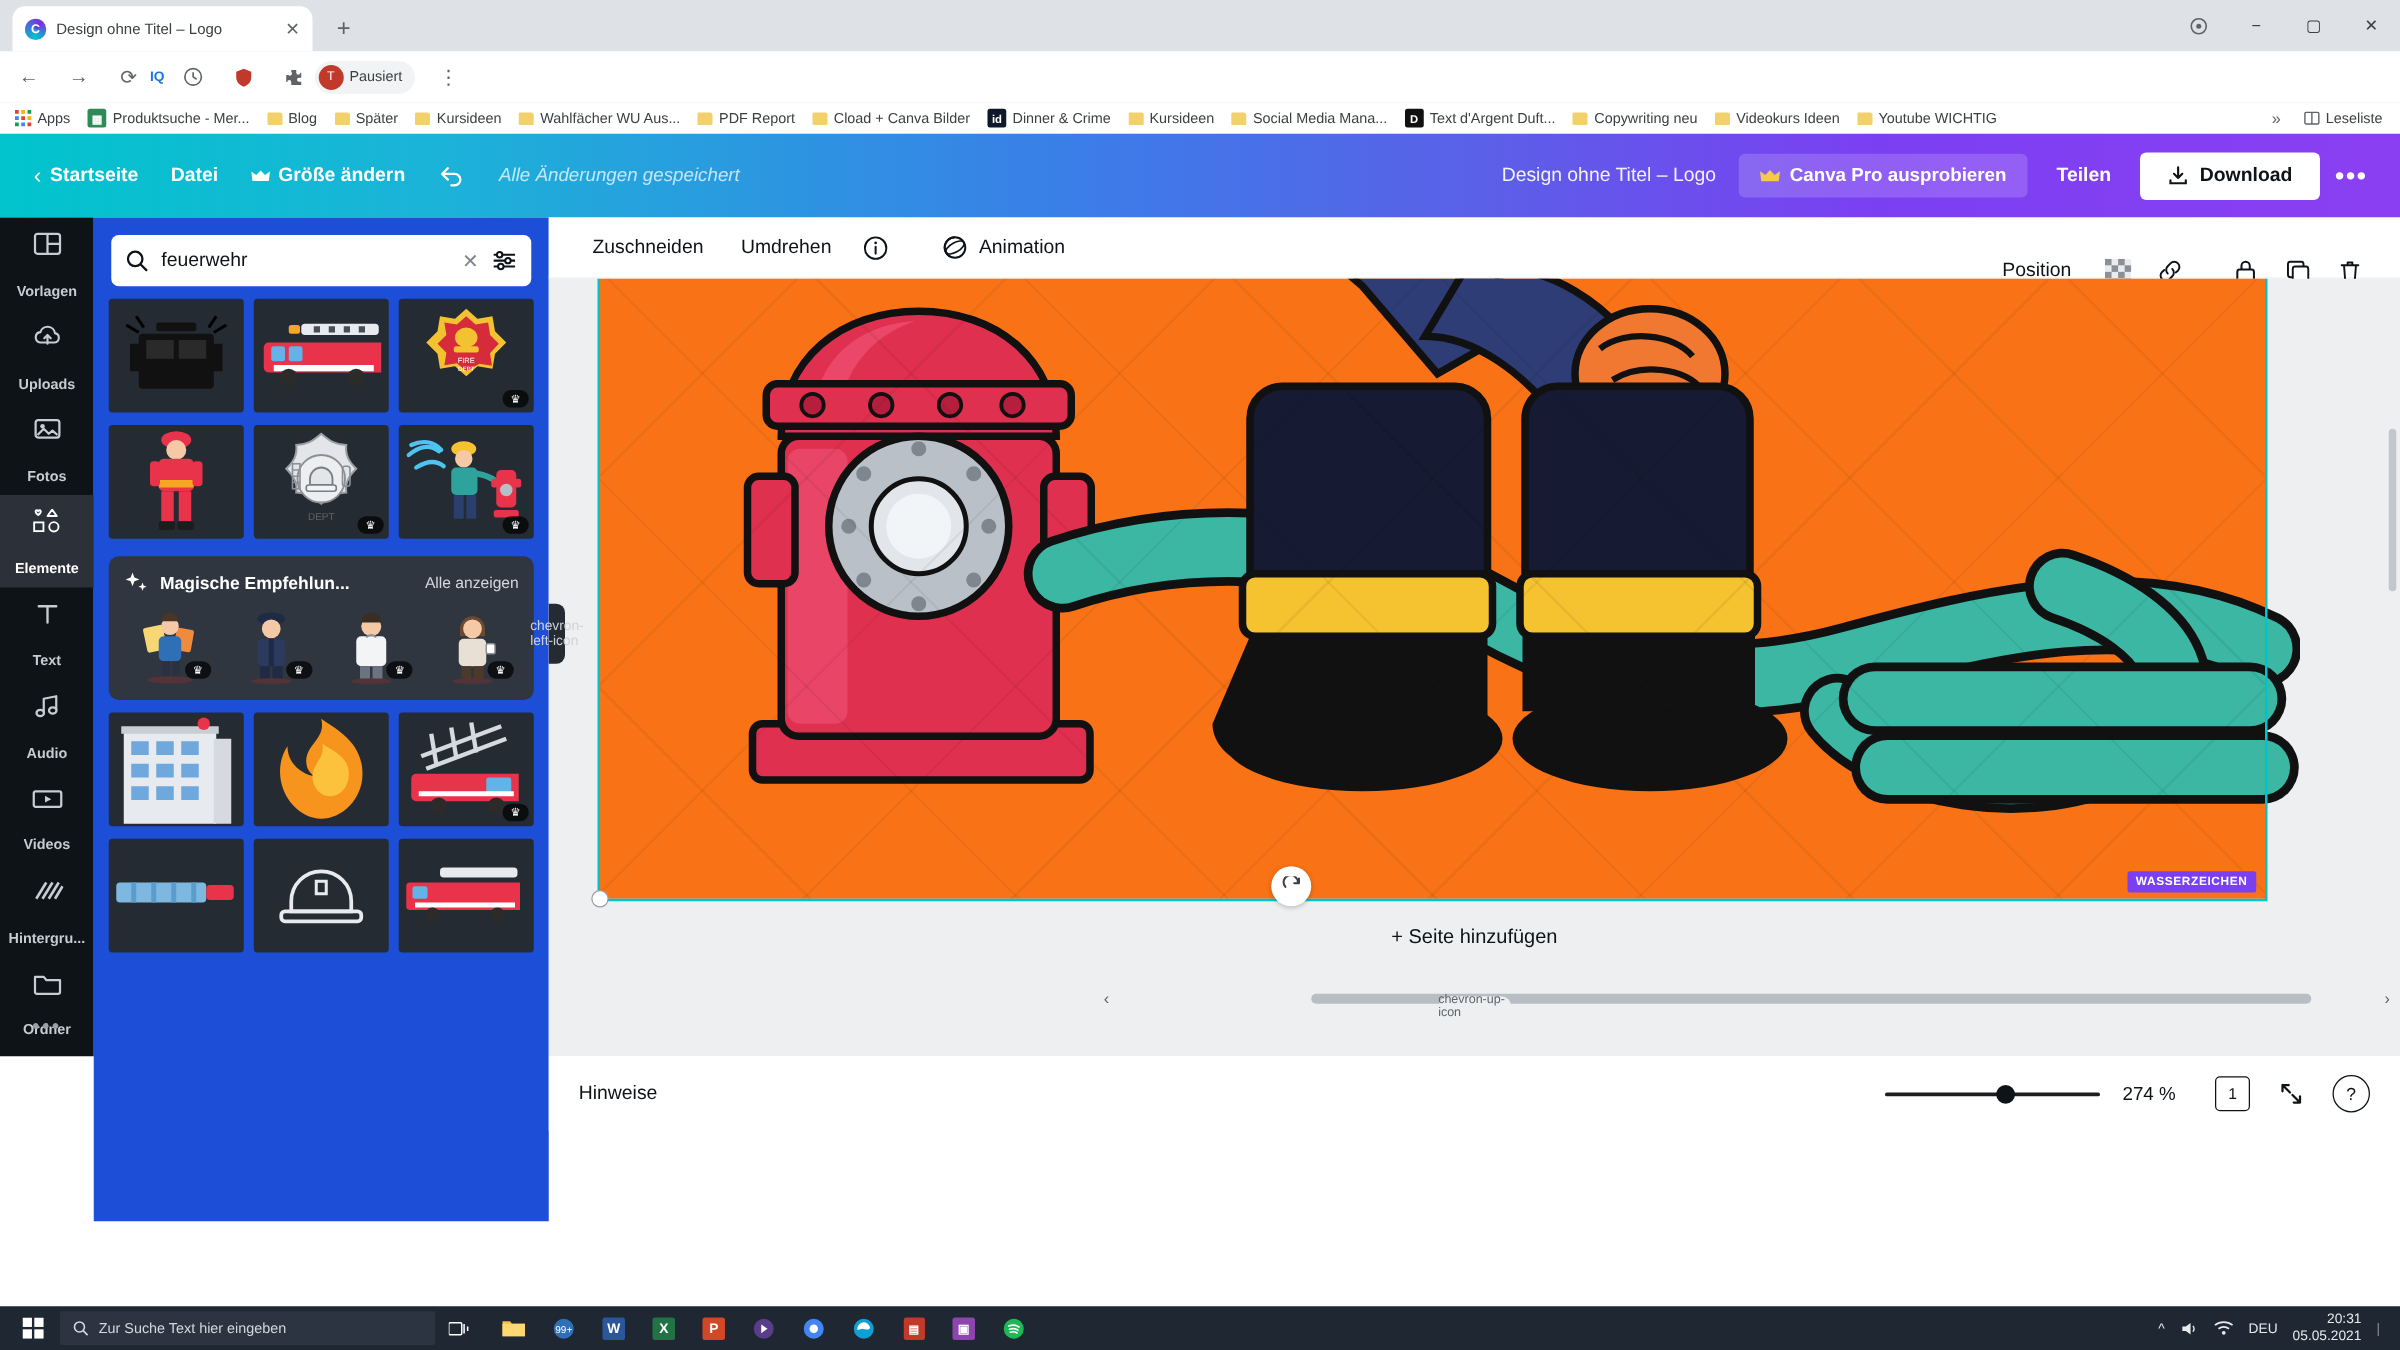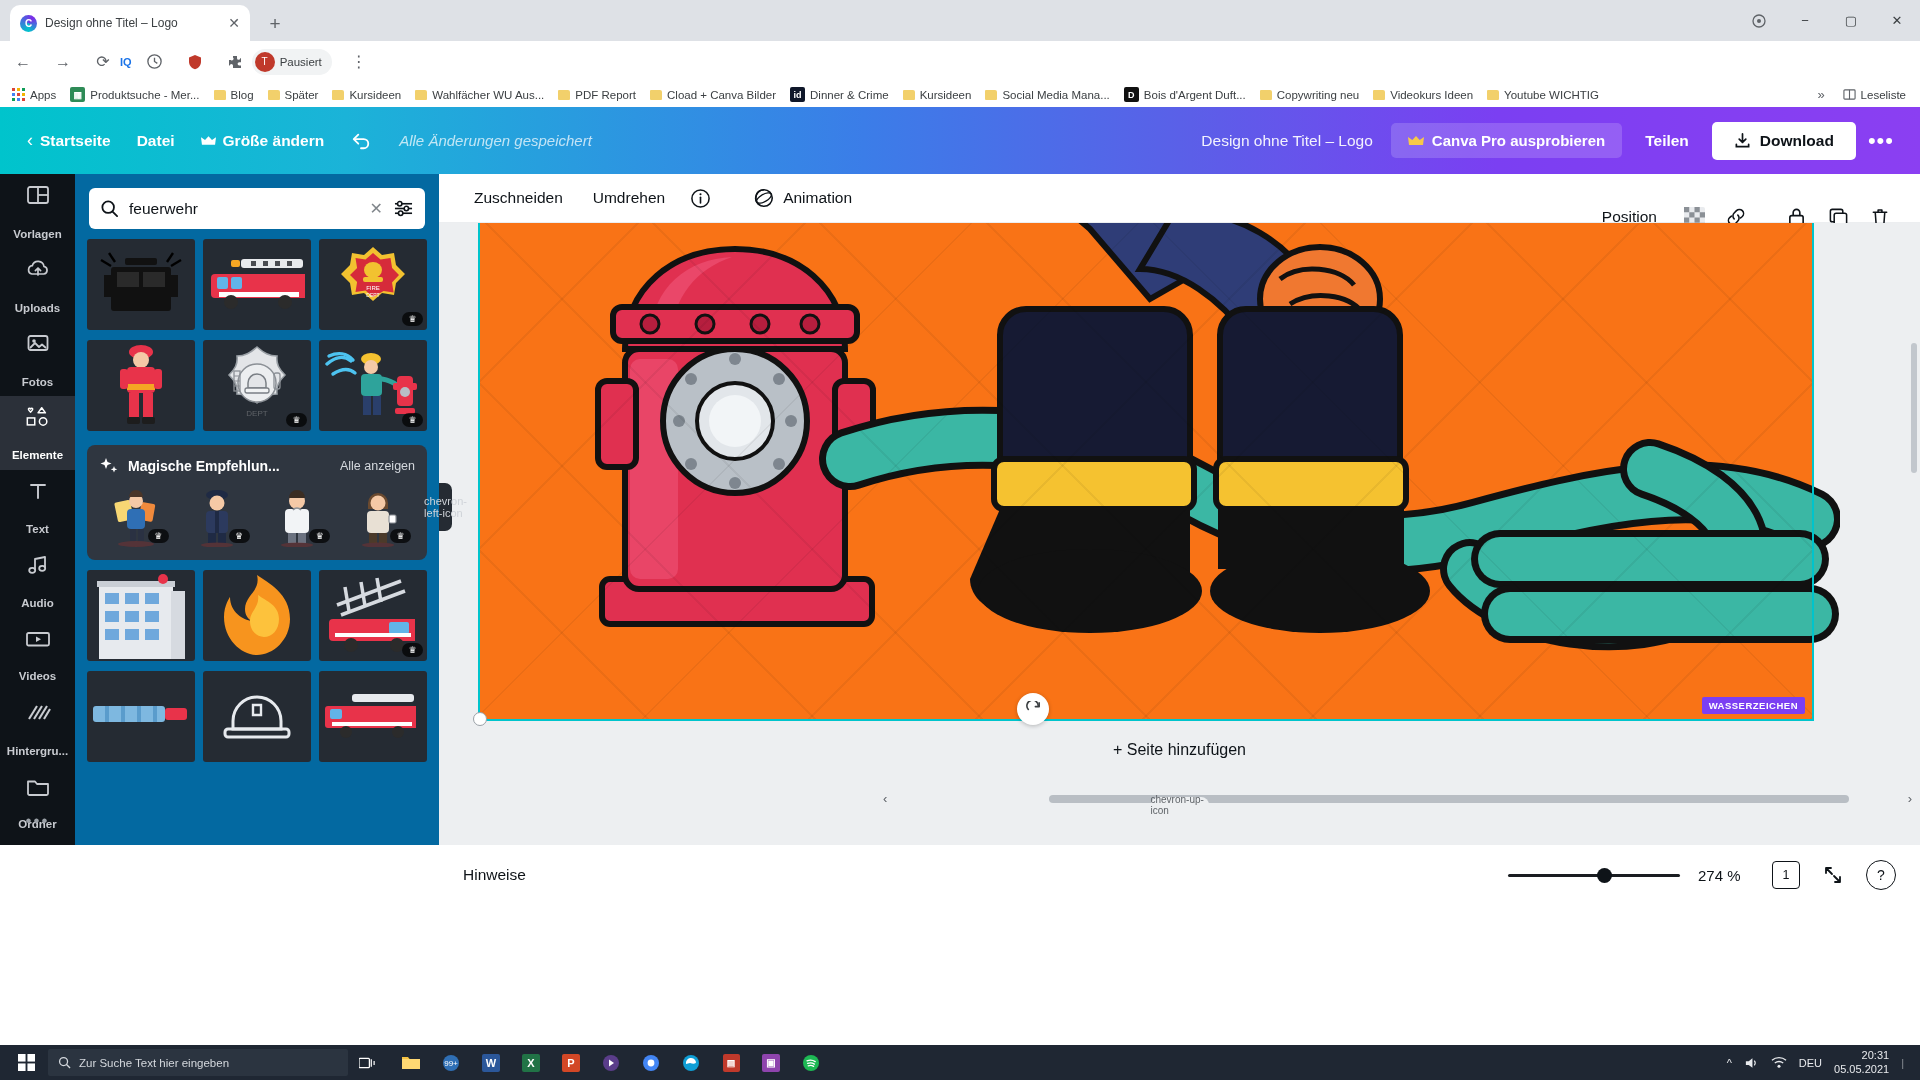--- a/index.html
+++ b/index.html
@@ -82,21 +82,21 @@
   
   .rail { position:absolute; left:0; top:174px; width:75px; height:671px; background:#0e1318; }
   .rail-item { height:74px; display:flex; flex-direction:column; align-items:center; justify-content:center;
     gap:20px; color:#c8cbd0; cursor:pointer; }
   .rail-item.active { background:#2b3039; color:#fff; }
   .rail-label { font-size:11.5px; font-weight:600; line-height:1.1; text-align:center; max-width:72px;
     overflow:hidden; text-overflow:ellipsis; white-space:nowrap; }
   .rail-dots { position:absolute; bottom:14px; width:75px; text-align:center; color:#9aa0a6; font-size:17px; letter-spacing:2px; cursor:pointer;}
 
   
-  .panel { position:absolute; left:75px; top:174px; width:364px; height:671px; background:#0369a1; overflow:hidden; }
+  .panel { position:absolute; left:75px; top:174px; width:364px; height:803px; background:#1d4ed8; overflow:hidden; }
   .searchbox { margin:14px 14px 0; height:41px; background:#fff; border-radius:6px; display:flex; align-items:center;
     padding:0 11px; gap:10px; }
   .search-q { flex:1; font-size:15.5px; color:#0e1318; }
   .promo { margin:16px 10px 0; display:flex; gap:14px; align-items:flex-start; padding:4px; cursor:pointer; }
   .promo-icon { width:57px; height:57px; background:#2d9cdb; border-radius:8px; display:flex; align-items:center;
     justify-content:center; flex:0 0 auto; }
   .promo-title { font-size:15px; font-weight:700; color:#fff; margin-bottom:4px; }
   .promo-sub { font-size:12.5px; color:#b5bac1; line-height:1.35; }
   .thumb-grid { display:grid; grid-template-columns:repeat(3,1fr); gap:8px; padding:10px 12px 0; }
   .thumb { height:91px; border-radius:3px; position:relative; overflow:hidden; display:flex;
@@ -283,21 +283,21 @@
     <div class="bm">
         <span class="bm-folder"></span>
         <span>Kursideen</span>
       </div>
     <div class="bm">
         <span class="bm-folder"></span>
         <span>Social Media Mana...</span>
       </div>
     <div class="bm">
         <span class="sq" style="background:#111;">D</span>
-        <span>Bois d'Argent Duft...</span>
+        <span>Text d'Argent Duft...</span>
       </div>
     <div class="bm">
         <span class="bm-folder"></span>
         <span>Copywriting neu</span>
       </div>
     <div class="bm">
         <span class="bm-folder"></span>
         <span>Videokurs Ideen</span>
       </div>
     <div class="bm">

